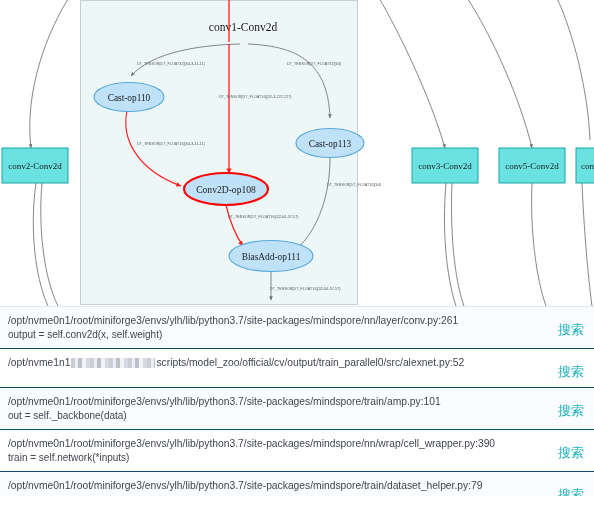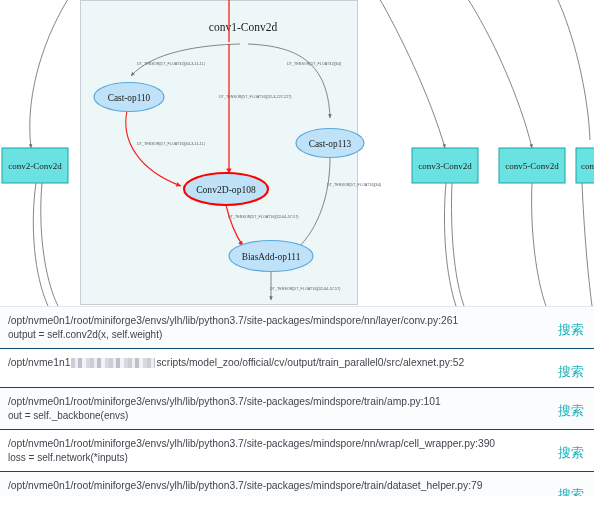--- a/index.html
+++ b/index.html
@@ -264,29 +264,29 @@
           <div class="stack-path">
             <span>/opt/nvme1n1</span><span class="redacted"></span><span>scripts/model_zoo/official/cv/output/train_parallel0/src/alexnet.py:52</span>
           </div>
         </div>
         <div class="search-link">搜索</div>
       </div>
 
       <div class="stack-row">
         <div class="stack-text">
           <div class="stack-path">/opt/nvme0n1/root/miniforge3/envs/ylh/lib/python3.7/site-packages/mindspore/train/amp.py:101</div>
-          <div class="stack-code">out = self._backbone(envs)</div>
+          <div class="stack-code">out = self._backbone(data)</div>
         </div>
         <div class="search-link">搜索</div>
       </div>
 
       <div class="stack-row">
         <div class="stack-text">
           <div class="stack-path">/opt/nvme0n1/root/miniforge3/envs/ylh/lib/python3.7/site-packages/mindspore/nn/wrap/cell_wrapper.py:390</div>
-          <div class="stack-code">loss = self.network(*inputs)</div>
+          <div class="stack-code">train = self.network(*inputs)</div>
         </div>
         <div class="search-link">搜索</div>
       </div>
 
       <div class="stack-row">
         <div class="stack-text">
           <div class="stack-path">/opt/nvme0n1/root/miniforge3/envs/ylh/lib/python3.7/site-packages/mindspore/train/dataset_helper.py:79</div>
 
         </div>
         <div class="search-link">搜索</div>

